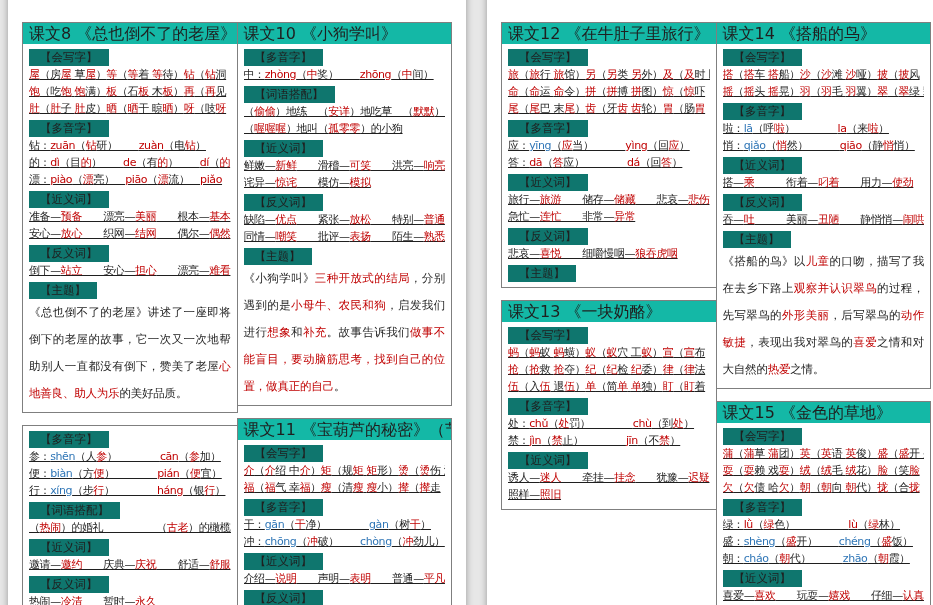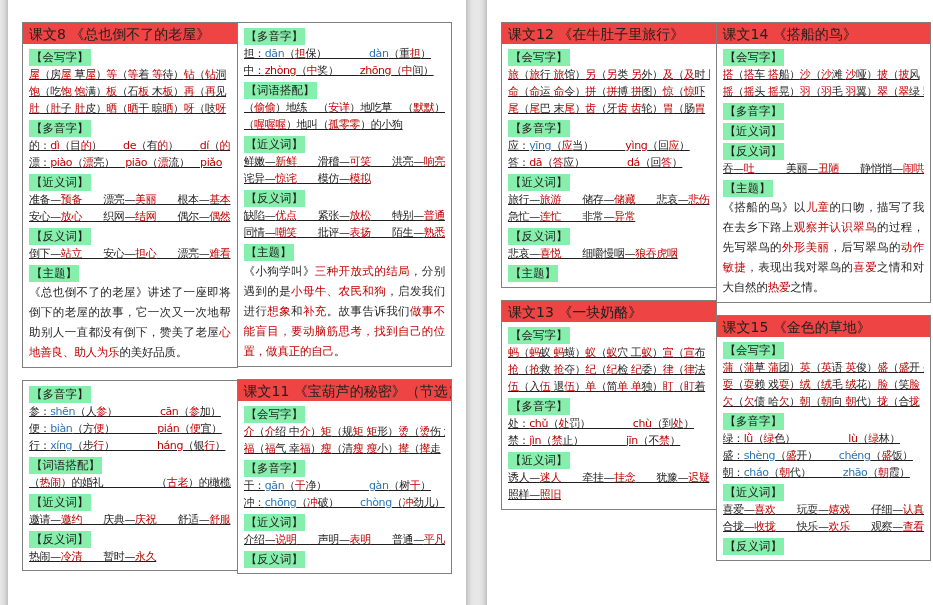--- a/index.html
+++ b/index.html
@@ -12,36 +12,36 @@
     position:absolute;top:-14px;height:660px;background:#fff;
     box-shadow:0 0 7px rgba(0,0,0,.35);
   }
   #page-1{left:8px;width:458px}
   #page-2{left:487px;width:458px}
   .cols{display:flex;padding:36px 13px 0 14px}
   .col{width:50%;min-width:0}
   .col + .col{margin-left:-1px}
   .card{border:1px solid #7f7f7f;background:#fff;margin-bottom:12px}
   .card-title{
-    background:#ef4444;color:#1f1f1f;
-    font-size:14px;line-height:20px;padding:1px 6px 0;
+    background:#14b8a6;color:#1f1f1f;
+    font-size:16px;line-height:20px;padding:1px 6px 0;
     white-space:nowrap;overflow:hidden;
   }
   .card-body{padding:2px 6px 5px}
   .label-row{line-height:17px;margin-top:1px}
   .sec-label{
-    display:inline-block;background:#86efac;color:#1f1f1f;
-    font-size:11.5px;padding:0 2px;
+    display:inline-block;background:#0f766e;color:#1f1f1f;
+    font-size:11.5px;padding:0 11px;
   }
   .line{
     font-size:11px;line-height:17px;letter-spacing:-0.4px;
     white-space:nowrap;overflow:hidden;color:#1f1f1f;text-decoration:underline;
   }
   .para{
-    font-size:11.5px;line-height:20px;letter-spacing:-0.2px;
+    font-size:11.5px;line-height:27px;letter-spacing:-0.2px;
     text-align:justify;color:#1f1f1f;
   }
   .k{color:#1f1f1f}
   .r{color:#c00000}
   .b{color:#2e75b6}
 </style>
 </head>
 <body>
 
 <div id="pages">
@@ -49,20 +49,21 @@
       <div class="cols">
         <div class="col">
           <div class="card">
             <div class="card-title">课文8 《总也倒不了的老屋》</div>
             <div class="card-body">
               <div class="label-row"><span class="sec-label">【会写字】</span></div>
               <div class="line"><span class="r">屋</span><span class="k">（房</span><span class="r">屋</span><span class="k"> 草</span><span class="r">屋</span><span class="k">）</span><span class="r">等</span><span class="k">（</span><span class="r">等</span><span class="k">着 </span><span class="r">等</span><span class="k">待）</span><span class="r">钻</span><span class="k">（</span><span class="r">钻</span><span class="k">洞 </span></div>
               <div class="line"><span class="r">饱</span><span class="k">（吃</span><span class="r">饱</span><span class="k"> </span><span class="r">饱</span><span class="k">满）</span><span class="r">板</span><span class="k">（石</span><span class="r">板</span><span class="k"> 木</span><span class="r">板</span><span class="k">）</span><span class="r">再</span><span class="k">（</span><span class="r">再</span><span class="k">见 </span></div>
               <div class="line"><span class="r">肚</span><span class="k">（</span><span class="r">肚</span><span class="k">子 </span><span class="r">肚</span><span class="k">皮）</span><span class="r">晒</span><span class="k">（</span><span class="r">晒</span><span class="k">干 晾</span><span class="r">晒</span><span class="k">）</span><span class="r">呀</span><span class="k">（吱</span><span class="r">呀</span></div>
               <div class="label-row"><span class="sec-label">【多音字】</span></div>
+              <div class="line"><span class="k">钻：</span><span class="r">zuān</span><span class="k">（</span><span class="r">钻</span><span class="k">研）　　</span><span class="r">zuàn</span><span class="k">（电</span><span class="r">钻</span><span class="k">）</span></div>
               <div class="line"><span class="k">的：</span><span class="r">dì</span><span class="k">（目</span><span class="r">的</span><span class="k">）　　</span><span class="r">de</span><span class="k">（有</span><span class="r">的</span><span class="k">）　　</span><span class="r">dí</span><span class="k">（</span><span class="r">的</span></div>
               <div class="line"><span class="k">漂：</span><span class="r">piào</span><span class="k">（</span><span class="r">漂</span><span class="k">亮）　</span><span class="r">piāo</span><span class="k">（</span><span class="r">漂</span><span class="k">流）　</span><span class="r">piǎo</span></div>
               <div class="label-row"><span class="sec-label">【近义词】</span></div>
               <div class="line"><span class="k">准备—</span><span class="r">预备</span><span class="k">　　漂亮—</span><span class="r">美丽</span><span class="k">　　根本—</span><span class="r">基本</span></div>
               <div class="line"><span class="k">安心—</span><span class="r">放心</span><span class="k">　　织网—</span><span class="r">结网</span><span class="k">　　偶尔—</span><span class="r">偶然</span></div>
               <div class="label-row"><span class="sec-label">【反义词】</span></div>
               <div class="line"><span class="k">倒下—</span><span class="r">站立</span><span class="k">　　安心—</span><span class="r">担心</span><span class="k">　　漂亮—</span><span class="r">难看</span></div>
               <div class="label-row"><span class="sec-label">【主题】</span></div>
               <div class="para"><span class="k">《总也倒不了的老屋》讲述了一座即将倒下的老屋的故事，它一次又一次地帮助别人一直都没有倒下，赞美了老屋</span><span class="r">心地善良、助人为乐</span><span class="k">的美好品质。</span></div>
             </div>
@@ -77,23 +78,23 @@
               <div class="line"><span class="k">（</span><span class="r">热闹</span><span class="k">）的婚礼　　　　　（</span><span class="r">古老</span><span class="k">）的橄榄树</span></div>
               <div class="label-row"><span class="sec-label">【近义词】</span></div>
               <div class="line"><span class="k">邀请—</span><span class="r">邀约</span><span class="k">　　庆典—</span><span class="r">庆祝</span><span class="k">　　舒适—</span><span class="r">舒服</span></div>
               <div class="label-row"><span class="sec-label">【反义词】</span></div>
               <div class="line"><span class="k">热闹—</span><span class="r">冷清</span><span class="k">　　暂时—</span><span class="r">永久</span></div>
             </div>
           </div>
         </div>
         <div class="col">
           <div class="card">
-            <div class="card-body">
-              <div class="label-row"><span class="sec-label">【多音字】</span></div>
-              <div class="line"><span class="k">担：</span><span class="b">dān</span><span class="k">（</span><span class="r">担</span><span class="k">保）　　　　</span><span class="b">dàn</span><span class="k">（重</span><span class="r">担</span><span class="k">）</span></div>
+            <div class="card-title">课文10 《小狗学叫》</div>
+            <div class="card-body">
+              <div class="label-row"><span class="sec-label">【多音字】</span></div>
               <div class="line"><span class="k">中：</span><span class="r">zhòng</span><span class="k">（</span><span class="r">中</span><span class="k">奖）　　</span><span class="r">zhōng</span><span class="k">（</span><span class="r">中</span><span class="k">间）</span></div>
               <div class="label-row"><span class="sec-label">【词语搭配】</span></div>
               <div class="line"><span class="k">（</span><span class="r">偷偷</span><span class="k">）地练　（</span><span class="r">安详</span><span class="k">）地吃草　（</span><span class="r">默默</span><span class="k">）地走开</span></div>
               <div class="line"><span class="k">（</span><span class="r">喔喔喔</span><span class="k">）地叫（</span><span class="r">孤零零</span><span class="k">）的小狗</span></div>
               <div class="label-row"><span class="sec-label">【近义词】</span></div>
               <div class="line"><span class="k">鲜嫩—</span><span class="r">新鲜</span><span class="k">　　滑稽—</span><span class="r">可笑</span><span class="k">　　洪亮—</span><span class="r">响亮</span></div>
               <div class="line"><span class="k">诧异—</span><span class="r">惊诧</span><span class="k">　　模仿—</span><span class="r">模拟</span></div>
               <div class="label-row"><span class="sec-label">【反义词】</span></div>
               <div class="line"><span class="k">缺陷—</span><span class="r">优点</span><span class="k">　　紧张—</span><span class="r">放松</span><span class="k">　　特别—</span><span class="r">普通</span></div>
               <div class="line"><span class="k">同情—</span><span class="r">嘲笑</span><span class="k">　　批评—</span><span class="r">表扬</span><span class="k">　　陌生—</span><span class="r">熟悉</span></div>
@@ -157,21 +158,24 @@
           </div>
         </div>
         <div class="col">
           <div class="card">
             <div class="card-title">课文14 《搭船的鸟》</div>
             <div class="card-body">
               <div class="label-row"><span class="sec-label">【会写字】</span></div>
               <div class="line"><span class="r">搭</span><span class="k">（</span><span class="r">搭</span><span class="k">车 </span><span class="r">搭</span><span class="k">船）</span><span class="r">沙</span><span class="k">（</span><span class="r">沙</span><span class="k">滩 </span><span class="r">沙</span><span class="k">哑）</span><span class="r">披</span><span class="k">（</span><span class="r">披</span><span class="k">风 </span></div>
               <div class="line"><span class="r">摇</span><span class="k">（</span><span class="r">摇</span><span class="k">头 </span><span class="r">摇</span><span class="k">晃）</span><span class="r">羽</span><span class="k">（</span><span class="r">羽</span><span class="k">毛 </span><span class="r">羽</span><span class="k">翼）</span><span class="r">翠</span><span class="k">（</span><span class="r">翠</span><span class="k">绿 翡</span></div>
               <div class="label-row"><span class="sec-label">【多音字】</span></div>
-              <div class="label-row"><span class="sec-label">【近义词】</span></div>
+              <div class="line"><span class="k">啦：</span><span class="b">lā</span><span class="k">（呼</span><span class="r">啦</span><span class="k">）　　　　</span><span class="r">la</span><span class="k">（来</span><span class="r">啦</span><span class="k">）</span></div>
+              <div class="line"><span class="k">悄：</span><span class="b">qiǎo</span><span class="k">（</span><span class="r">悄</span><span class="k">然）　　　</span><span class="r">qiāo</span><span class="k">（静</span><span class="r">悄</span><span class="k">悄）</span></div>
+              <div class="label-row"><span class="sec-label">【近义词】</span></div>
+              <div class="line"><span class="k">搭—</span><span class="r">乘</span><span class="k">　　　衔着—</span><span class="r">叼着</span><span class="k">　　用力—</span><span class="r">使劲</span></div>
               <div class="label-row"><span class="sec-label">【反义词】</span></div>
               <div class="line"><span class="k">吞—</span><span class="r">吐</span><span class="k">　　　美丽—</span><span class="r">丑陋</span><span class="k">　　静悄悄—</span><span class="r">闹哄哄</span></div>
               <div class="label-row"><span class="sec-label">【主题】</span></div>
               <div class="para"><span class="k">《搭船的鸟》以</span><span class="r">儿童</span><span class="k">的口吻，描写了我在去乡下路上</span><span class="r">观察并认识翠鸟</span><span class="k">的过程，先写翠鸟的</span><span class="r">外形美丽</span><span class="k">，后写翠鸟的</span><span class="r">动作敏捷</span><span class="k">，表现出我对翠鸟的</span><span class="r">喜爱</span><span class="k">之情和对大自然的</span><span class="r">热爱</span><span class="k">之情。</span></div>
             </div>
           </div>
           <div class="card">
             <div class="card-title">课文15 《金色的草地》</div>
             <div class="card-body">
               <div class="label-row"><span class="sec-label">【会写字】</span></div>

